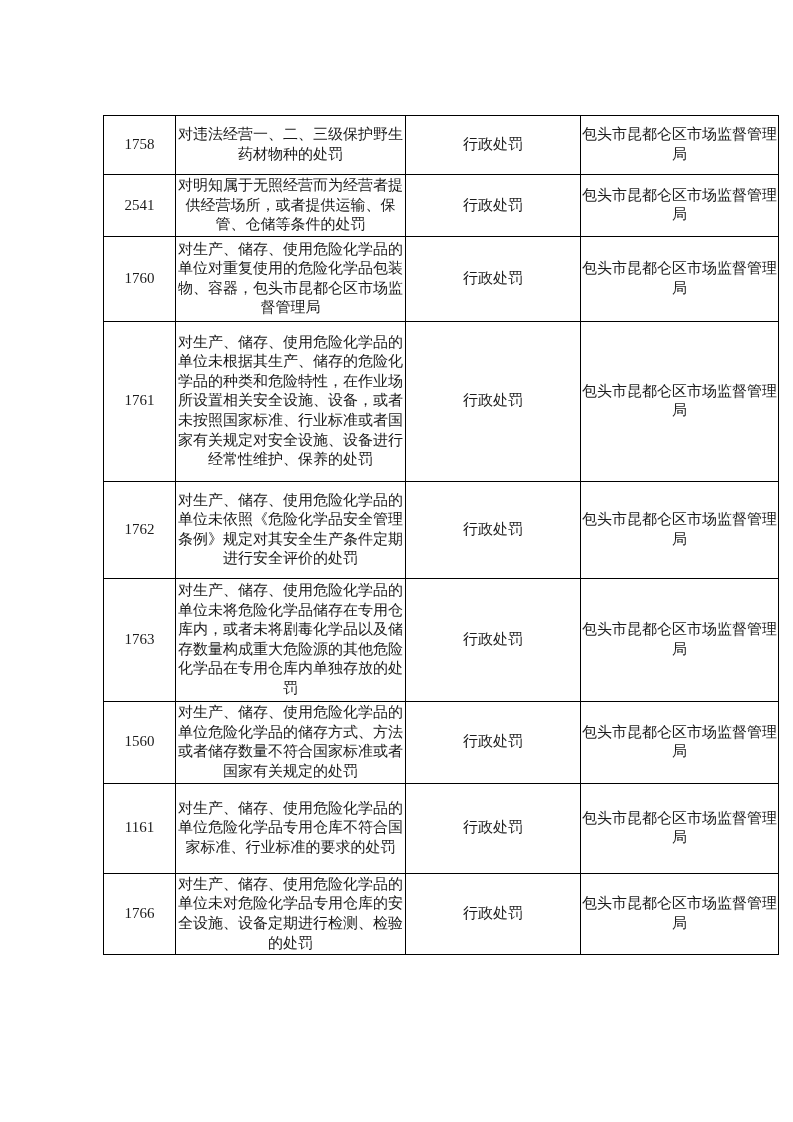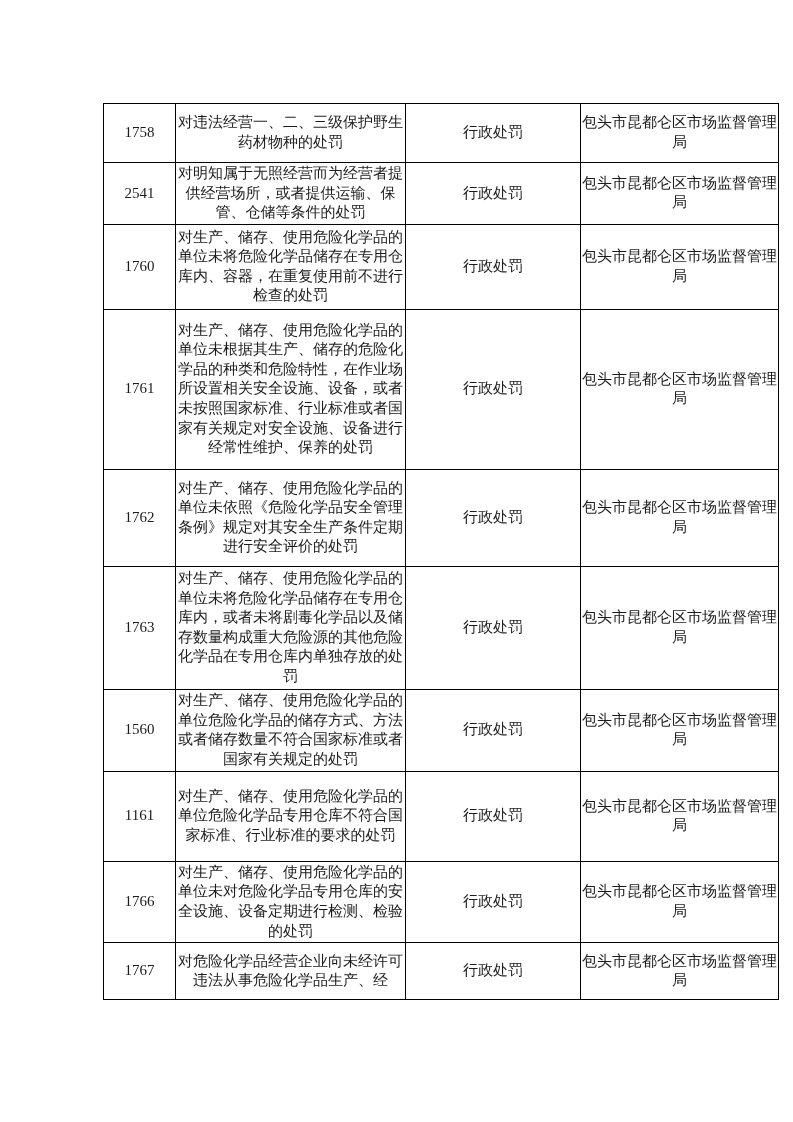--- a/index.html
+++ b/index.html
@@ -12,21 +12,21 @@
     width: 793px;
     height: 1122px;
     background: #ffffff;
     overflow: hidden;
     font-family: "Liberation Serif", "DejaVu Serif", serif;
     color: #1b1b1b;
   }
   table.penalty-table {
     position: absolute;
     left: 103px;
-    top: 103px;
+    top: 115px;
     border-collapse: collapse;
     table-layout: fixed;
     width: 671px;
   }
   table.penalty-table td {
     border: 1px solid #000000;
     vertical-align: middle;
     text-align: center;
     font-size: 15px;
     line-height: 19.6px;
@@ -53,21 +53,21 @@
 
   <tr style="height: 59px;">
     <td class="col-id">2541</td>
     <td class="col-desc">对明知属于无照经营而为经营者提供经营场所，或者提供运输、保管、仓储等条件的处罚</td>
     <td class="col-type">行政处罚</td>
     <td class="col-auth">包头市昆都仑区市场监督管理局</td>
   </tr>
 
   <tr style="height: 85px;">
     <td class="col-id">1760</td>
-    <td class="col-desc">对生产、储存、使用危险化学品的单位未将危险化学品储存在专用仓库内、容器，在重复使用前不进行检查的处罚</td>
+    <td class="col-desc">对生产、储存、使用危险化学品的单位对重复使用的危险化学品包装物、容器，包头市昆都仑区市场监督管理局</td>
     <td class="col-type">行政处罚</td>
     <td class="col-auth">包头市昆都仑区市场监督管理局</td>
   </tr>
 
   <tr style="height: 160px;">
     <td class="col-id">1761</td>
     <td class="col-desc">对生产、储存、使用危险化学品的单位未根据其生产、储存的危险化学品的种类和危险特性，在作业场所设置相关安全设施、设备，或者未按照国家标准、行业标准或者国家有关规定对安全设施、设备进行经常性维护、保养的处罚</td>
     <td class="col-type">行政处罚</td>
     <td class="col-auth">包头市昆都仑区市场监督管理局</td>
   </tr>
@@ -100,21 +100,15 @@
     <td class="col-auth">包头市昆都仑区市场监督管理局</td>
   </tr>
 
   <tr style="height: 81px;">
     <td class="col-id">1766</td>
     <td class="col-desc">对生产、储存、使用危险化学品的单位未对危险化学品专用仓库的安全设施、设备定期进行检测、检验的处罚</td>
     <td class="col-type">行政处罚</td>
     <td class="col-auth">包头市昆都仑区市场监督管理局</td>
   </tr>
 
-  <tr style="height: 57px;">
-    <td class="col-id">1767</td>
-    <td class="col-desc">对危险化学品经营企业向未经许可违法从事危险化学品生产、经</td>
-    <td class="col-type">行政处罚</td>
-    <td class="col-auth">包头市昆都仑区市场监督管理局</td>
-  </tr>
 </tbody>
   </table>
 </div>
 
 </body></html>

